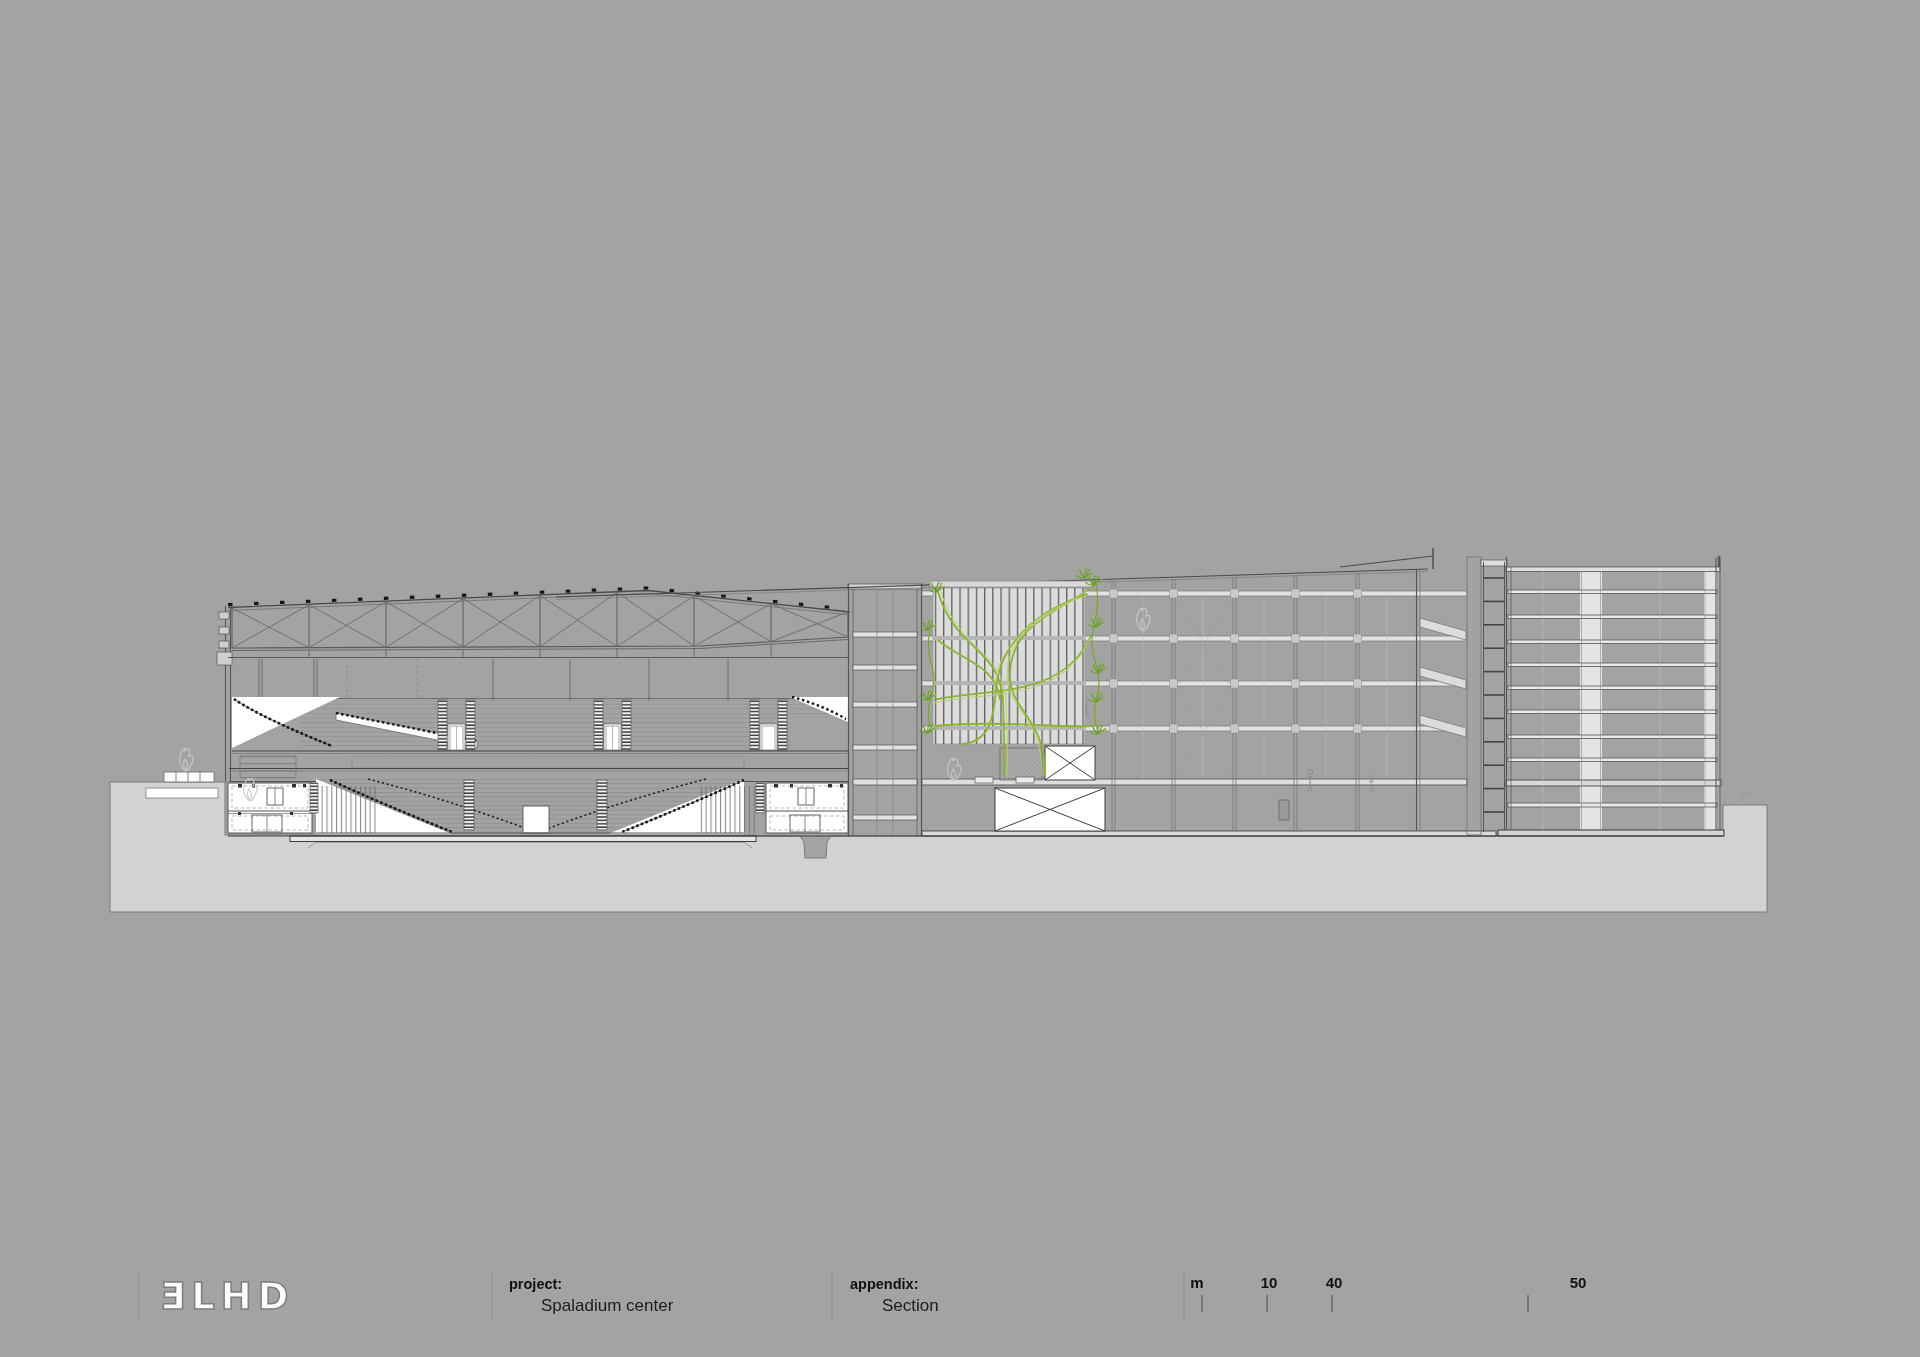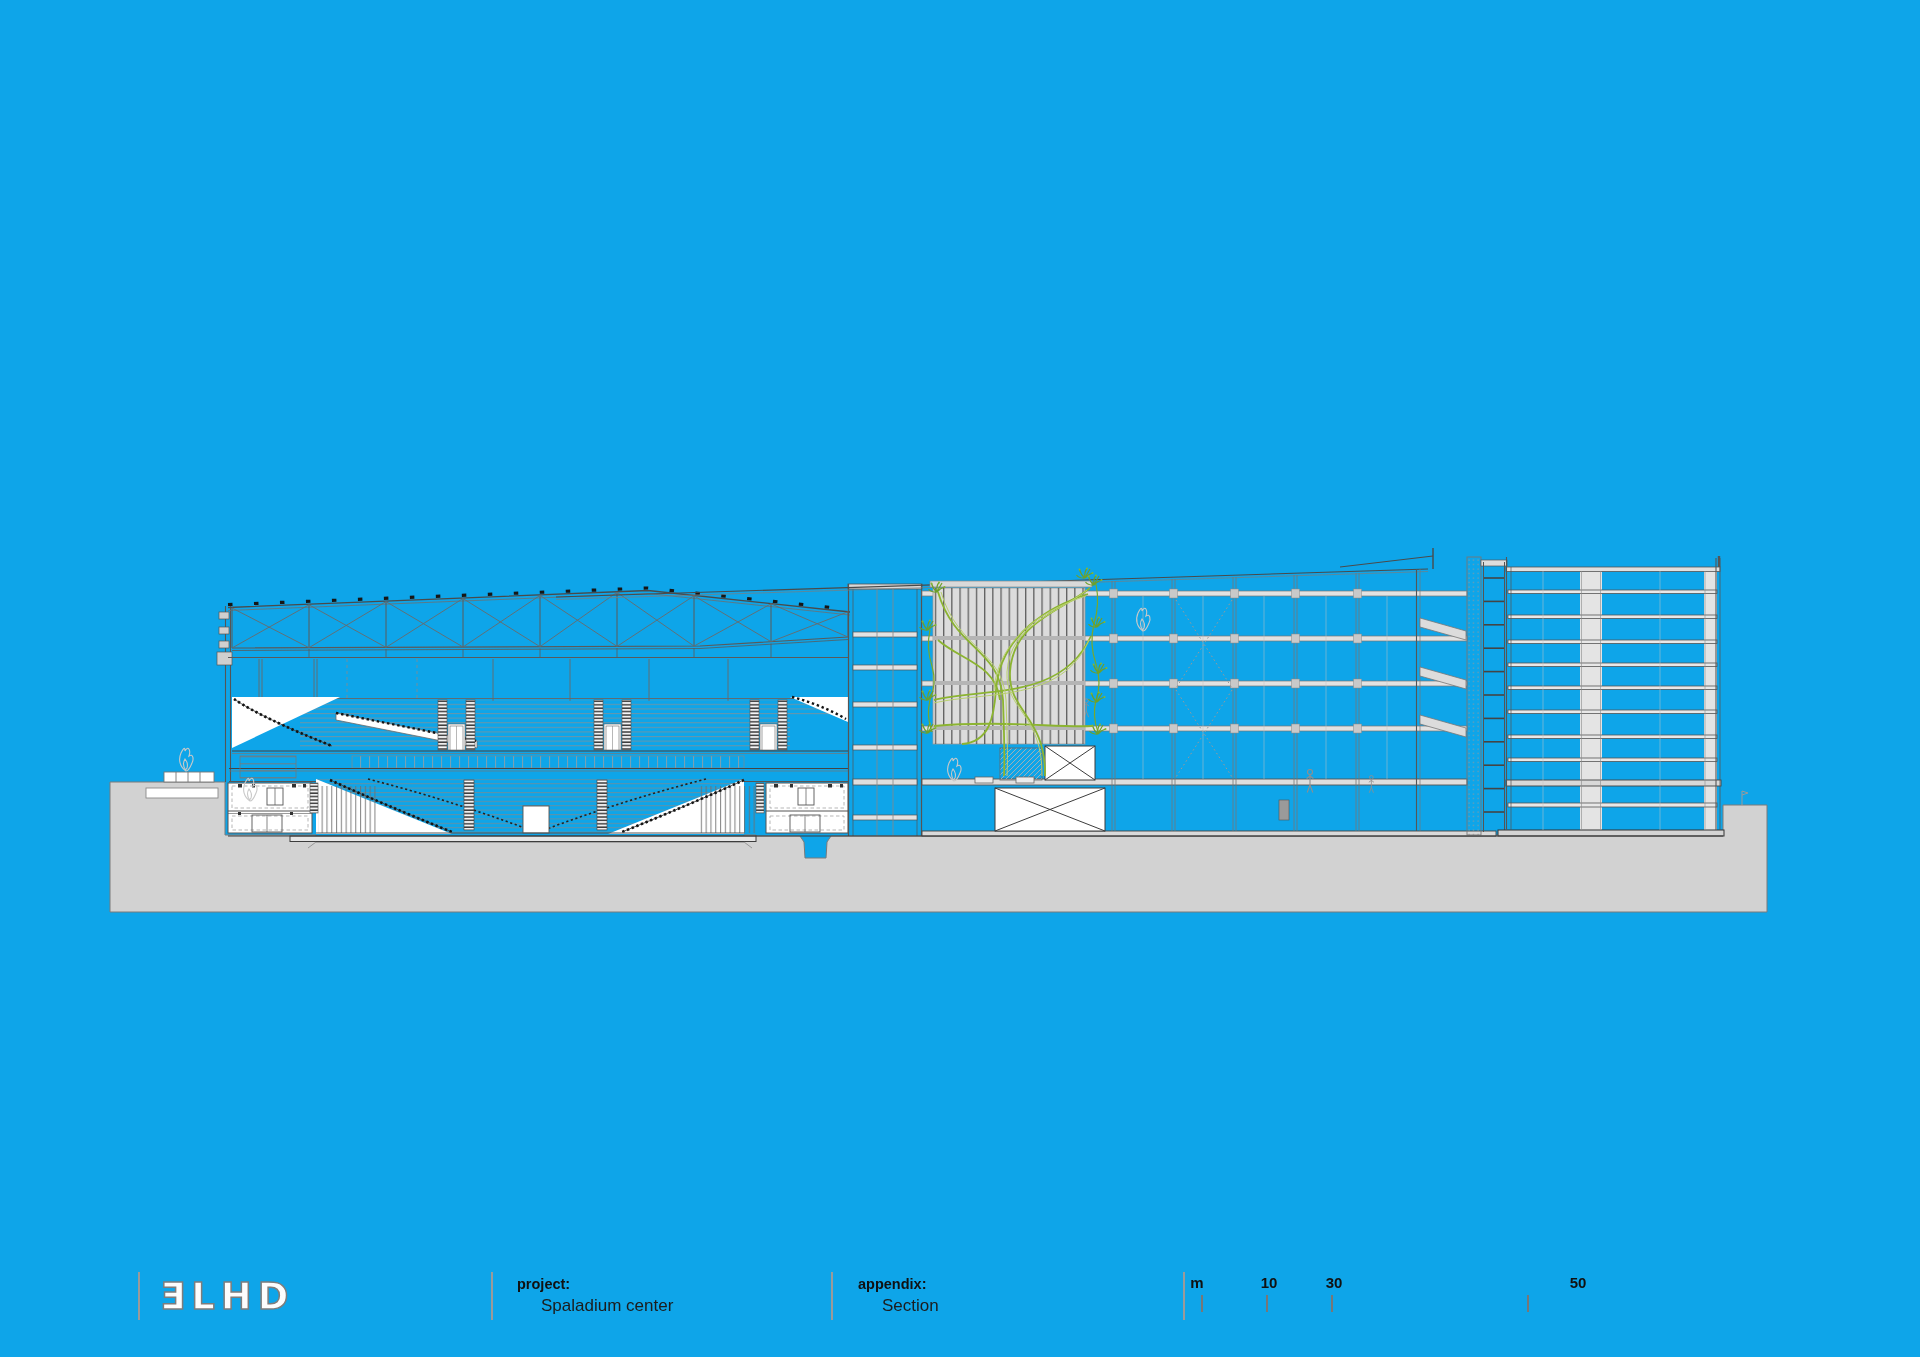--- a/index.html
+++ b/index.html
@@ -1,21 +1,21 @@
 <!DOCTYPE html>
 <html><head>
 <meta charset="utf-8">
 <style>
   html,body{margin:0;padding:0;background:#fff;}
-  #sheet{position:relative;width:1920px;height:1357px;background:#0ea5e9;overflow:hidden;
+  #sheet{position:relative;width:1920px;height:1357px;background:#a3a3a3;overflow:hidden;
          font-family:"Liberation Sans", sans-serif;}
   #drawing-svg{position:absolute;left:0;top:0;}
   .tb-div{position:absolute;top:1272px;width:1.5px;height:48px;background:#9a9a9a;}
   .tb-field{position:absolute;top:1274px;color:#111;}
-  .tb-label{font-size:14.5px;font-weight:bold;line-height:1.45;margin-left:8px;}
+  .tb-label{font-size:14.5px;font-weight:bold;line-height:1.45;}
   .tb-value{font-size:17px;font-weight:normal;color:#1c1c1c;line-height:1.3;margin-left:32px;}
   .scale-label{position:absolute;top:1274px;font-size:15px;font-weight:bold;color:#111;
                transform:translateX(-50%);}
   .scale-tick{position:absolute;top:1295px;width:1.5px;height:17px;background:#777;}
   #logo-wrap{position:absolute;left:158px;top:1276px;}
 </style>
 </head>
 <body>
 
 <div id="sheet">
@@ -491,21 +491,21 @@
     <div class="tb-value">Spaladium center</div>
   </div>
   <div class="tb-field" style="left:850px">
     <div class="tb-label">appendix:</div>
     <div class="tb-value">Section</div>
   </div>
 
   <div>
     <div class="scale-label" style="left:1197px">m</div>
     <div class="scale-label" style="left:1269px">10</div>
-    <div class="scale-label" style="left:1334px">30</div>
+    <div class="scale-label" style="left:1334px">40</div>
     <div class="scale-label" style="left:1578px">50</div>
     <div class="scale-tick" style="left:1201px"></div>
     <div class="scale-tick" style="left:1266px"></div>
     <div class="scale-tick" style="left:1331px"></div>
     <div class="scale-tick" style="left:1527px"></div>
   </div>
 </div>
 
 </div>
 

